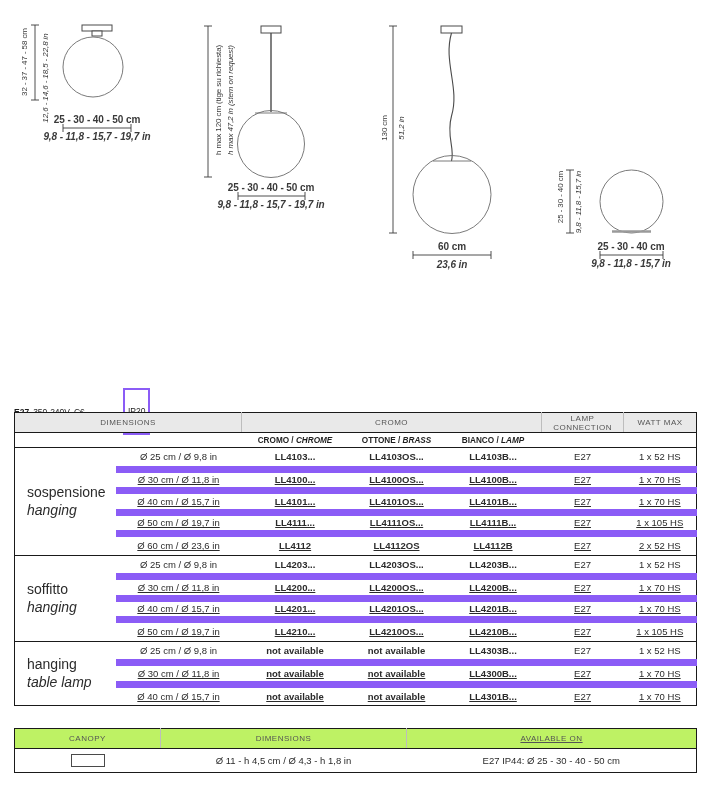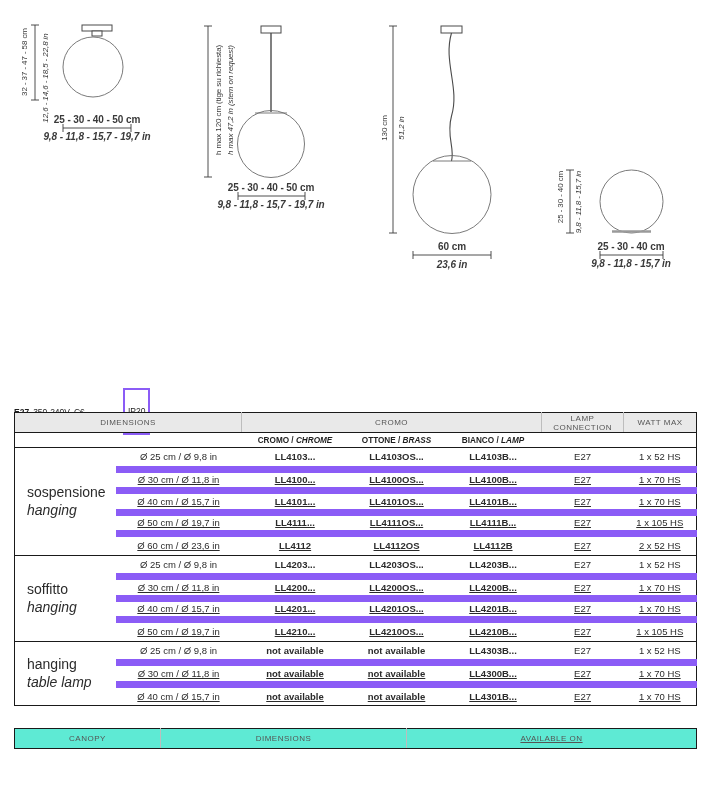--- a/index.html
+++ b/index.html
@@ -35,21 +35,21 @@
   .spec tbody.sep{border-top:1.5px solid #1a1a1a;}
   .spec tbody tr + tr td{border-top:7px solid #8b5cf6;text-decoration:underline;}
   .spec td.label{text-align:left;padding-left:12px;font-size:14px;line-height:1.3;border-top:none;}
   .spec td.label em{display:block;}
   .spec td.code{font-weight:bold;font-size:9.5px;}
 
   
   table.canopy{position:absolute;left:14px;top:728px;width:682px;border-collapse:collapse;
                table-layout:fixed;border:1.5px solid #1a1a1a;font-size:9.5px;}
   .canopy td,.canopy th{padding:0;text-align:center;vertical-align:middle;}
-  .canopy tr.band{background:#5eead4;height:20px;}
+  .canopy tr.band{background:#bef264;height:20px;}
   .canopy tr.band th{font-size:8px;font-weight:normal;color:#555;letter-spacing:.5px;
                      border-right:1px solid #bdbdbd;border-bottom:1.2px solid #1a1a1a;}
   .canopy tr.band th:last-child{border-right:none;text-decoration:underline;}
   .canopy tbody tr{height:24px;}
   .canopy tbody tr + tr td{border-top:1.2px solid #1a1a1a;}
   .cicon{margin:0 auto;background:#fff;border:1.2px solid #4a4a4a;}
   .cicon.low{width:30px;height:7px;}
   .cicon.high{width:32px;height:11px;}
 </style>
 </head>
@@ -300,16 +300,23 @@
         <col style="width:290px">
     </colgroup>
     <thead>
       <tr class="band">
         <th>CANOPY</th>
         <th>DIMENSIONS</th>
         <th>AVAILABLE ON</th>
       </tr>
     </thead>
     <tbody>
+      <tr>
+        <td>
+            <div class="cicon high"></div>
+          </td>
+        <td>Ø 11 - h  4,5 cm / Ø 4,3 - h 1,8 in</td>
+        <td>E27 IP44:  Ø 25 - 30 - 40 - 50 cm</td>
+      </tr>
     </tbody>
   </table>
 
 </div>
 
 </body></html>

